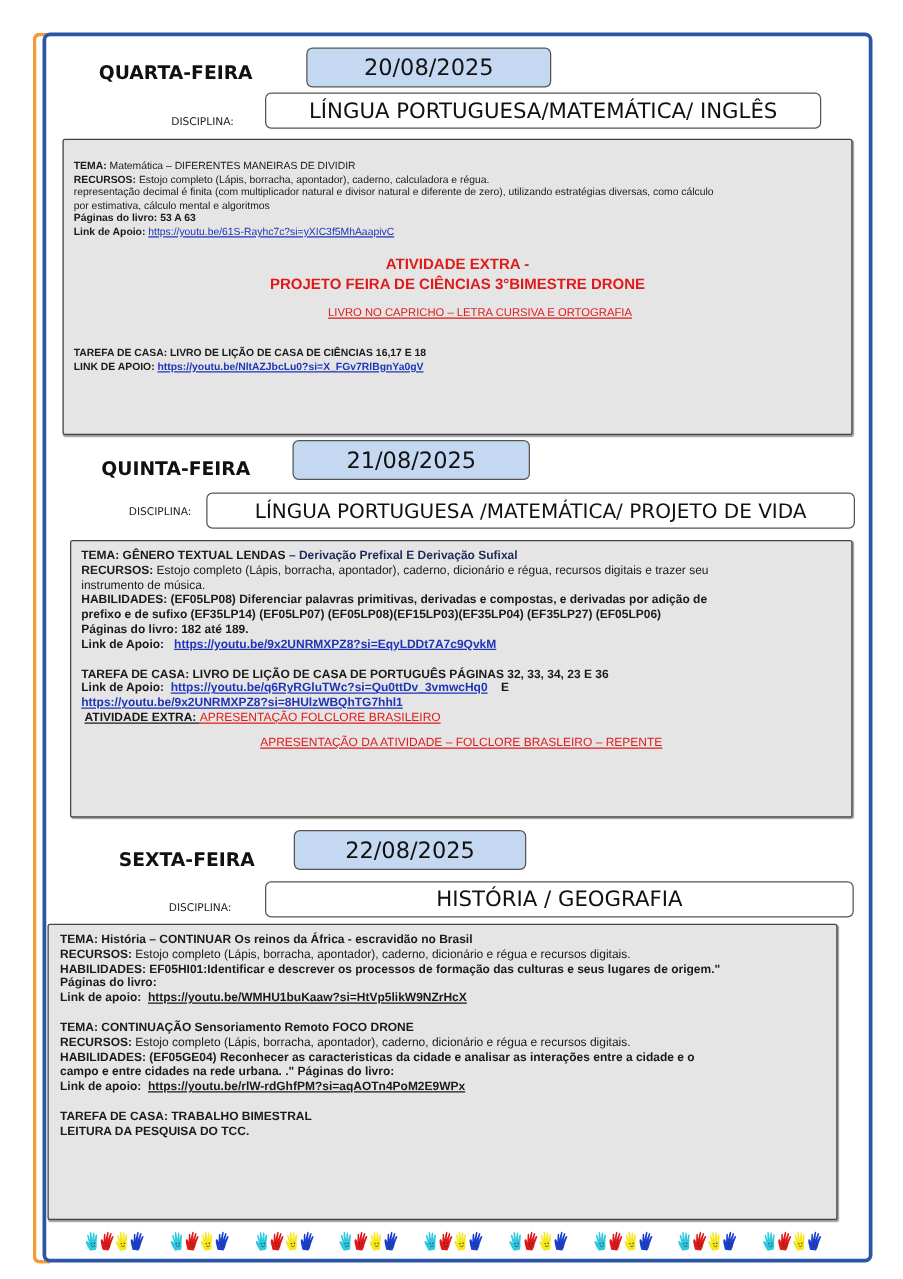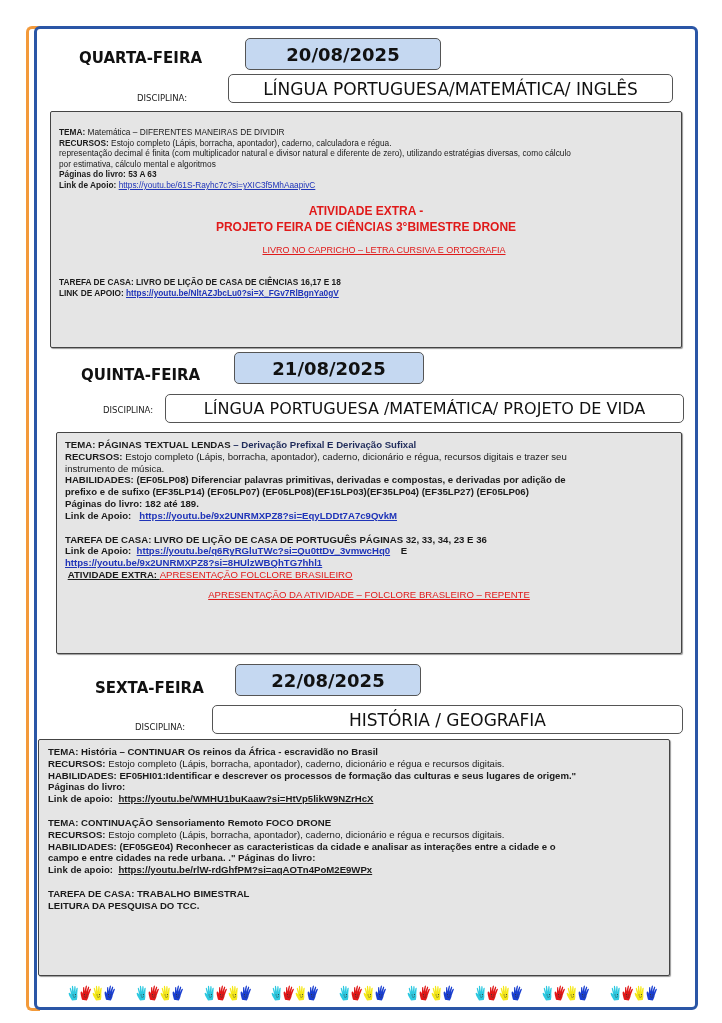--- a/index.html
+++ b/index.html
@@ -17,21 +17,21 @@
   }
 
   .day-label {
     position: absolute; font-family: "DejaVu Sans", sans-serif; font-weight: bold;
     font-size: 15px; color: #111; letter-spacing: 0px;
   }
   .date-box {
     position: absolute; height: 32px; width: 196px;
     background: #c5d8f1; border: 1.5px solid #555; border-radius: 5px;
     font-family: "DejaVu Sans", sans-serif; font-size: 18px; color: #111;
-    display: flex; align-items: center; justify-content: center; font-weight: bold;
+    display: flex; align-items: center; justify-content: center;
   }
   .disc-label {
     position: absolute; font-family: "DejaVu Sans", sans-serif; font-size: 8.5px; color: #222;
   }
   .disc-box {
     position: absolute; height: 29px; background: #fff;
     border: 1.5px solid #555; border-radius: 5px;
     font-family: "DejaVu Sans", sans-serif; font-size: 17px; color: #111;
     display: flex; align-items: center; justify-content: center; white-space: nowrap;
   }
@@ -69,21 +69,21 @@
 </head>
 <body>
 
 <div class="frame-orange"></div>
 <div class="frame-blue"></div>
 
 <section>
   <div class="day-label" style="left:79px; top:49px;text-align:right;">QUARTA-FEIRA</div>
   <div class="date-box" style="left:245px; top:38px;">20/08/2025</div>
   <div class="disc-label" style="left:137px; top:93px;">DISCIPLINA:</div>
-  <div class="disc-box" style="left:212px; top:74px; width:445px;margin-left:16px;">LÍNGUA PORTUGUESA/MATEMÁTICA/ INGLÊS</div>
+  <div class="disc-box" style="left:212px; top:74px; width:445px;">LÍNGUA PORTUGUESA/MATEMÁTICA/ INGLÊS</div>
 
   <div class="content-box" id="box1">
     <div class="line"><span class="b">TEMA:</span> <span>Matemática – DIFERENTES  MANEIRAS DE DIVIDIR</span></div>
     <div class="line"><span class="b">RECURSOS:</span><span> Estojo completo (Lápis, borracha, apontador), caderno, calculadora e régua.</span></div>
     <div class="line">representação decimal é finita (com multiplicador natural e divisor natural e diferente de zero), utilizando estratégias diversas, como cálculo</div>
     <div class="line">por estimativa,  cálculo mental e algoritmos</div>
     <div class="line b">Páginas do livro: 53 A 63</div>
     <div class="line"><span class="b">Link de Apoio:</span> <a class="link">https://youtu.be/61S-Rayhc7c?si=yXIC3f5MhAaapivC</a></div>
 
     <div style="height:12px;"></div>
@@ -97,21 +97,21 @@
   </div>
 </section>
 
 <section>
   <div class="day-label" style="left:81px; top:366px;">QUINTA-FEIRA</div>
   <div class="date-box" style="left:234px; top:352px; width:190px;">21/08/2025</div>
   <div class="disc-label" style="left:103px; top:405px;">DISCIPLINA:</div>
   <div class="disc-box" style="left:165px; top:394px; width:519px; font-size:16px;">LÍNGUA PORTUGUESA /MATEMÁTICA/ PROJETO DE VIDA</div>
 
   <div class="content-box" id="box2">
-    <div class="line"><span class="b">TEMA:</span> <span class="b">PÁGINAS   TEXTUAL  LENDAS</span><span class="b" style="color:#1f2b5a;"> – Derivação Prefixal  E Derivação Sufixal</span></div>
+    <div class="line"><span class="b">TEMA:</span> <span class="b">GÊNERO   TEXTUAL  LENDAS</span><span class="b" style="color:#1f2b5a;"> – Derivação Prefixal  E Derivação Sufixal</span></div>
     <div class="line"><span class="b">RECURSOS:</span><span>  Estojo completo (Lápis, borracha, apontador), caderno, dicionário e régua, recursos digitais e trazer seu</span></div>
     <div class="line">instrumento de música.</div>
     <div class="line"><span class="b">HABILIDADES:</span><span class="b">   (EF05LP08) Diferenciar palavras primitivas,  derivadas e compostas, e derivadas por adição de</span></div>
     <div class="line b">prefixo e de sufixo (EF35LP14)  (EF05LP07)  (EF05LP08)(EF15LP03)(EF35LP04)  (EF35LP27)  (EF05LP06)</div>
     <div class="line b">Páginas do livro:  182 até 189.</div>
     <div class="line"><span class="b">Link de Apoio:</span>&nbsp;&nbsp;&nbsp;<a class="link b">https://youtu.be/9x2UNRMXPZ8?si=EqyLDDt7A7c9QvkM</a></div>
     <div style="height:12px;"></div>
     <div class="line b">TAREFA  DE CASA: LIVRO DE LIÇÃO DE CASA DE PORTUGUÊS  PÁGINAS  32, 33, 34, 23 E  36</div>
     <div class="line"><span class="b">Link de Apoio:</span>&nbsp;&nbsp;<a class="link b">https://youtu.be/q6RyRGluTWc?si=Qu0ttDv_3vmwcHq0</a>&nbsp;&nbsp;&nbsp;&nbsp;<span class="b">E</span></div>
     <div class="line"><a class="link b">https://youtu.be/9x2UNRMXPZ8?si=8HUlzWBQhTG7hhl1</a></div>

